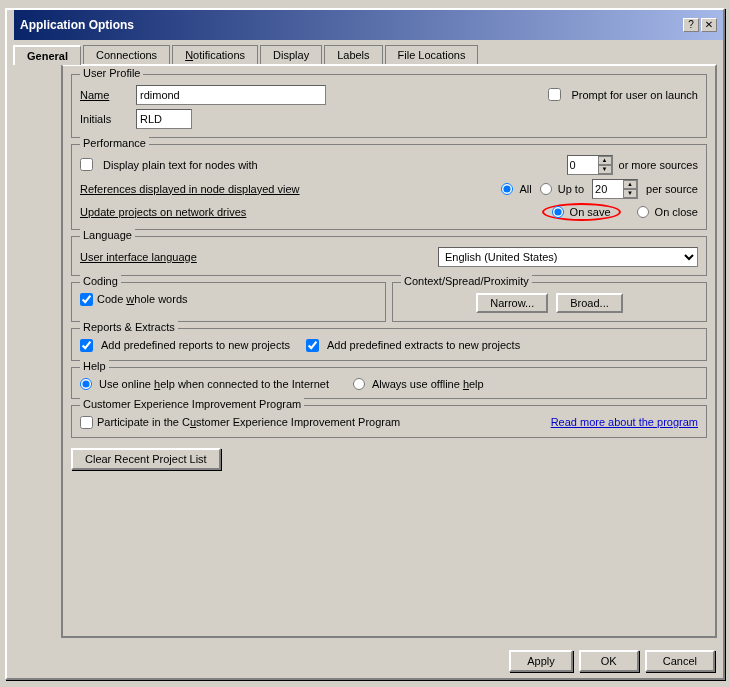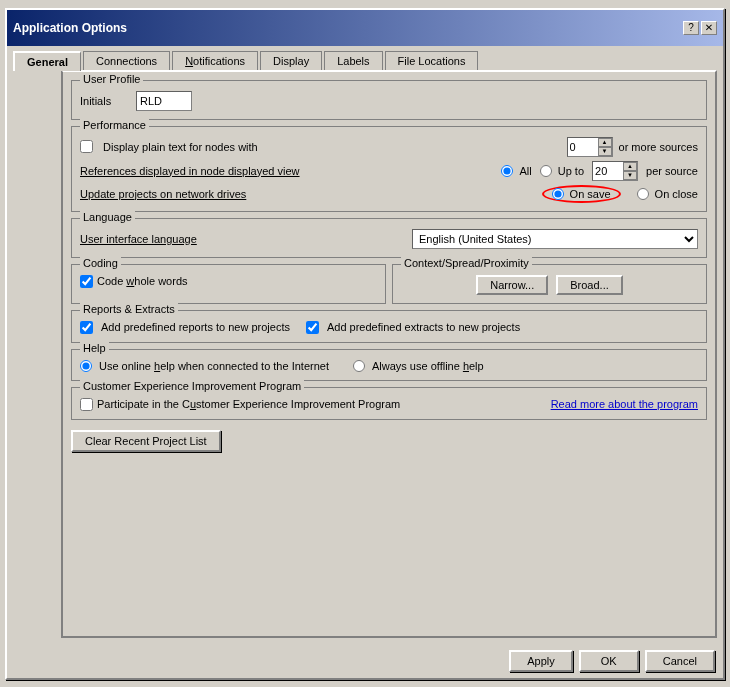--- a/index.html
+++ b/index.html
@@ -27,22 +27,23 @@
       flex-direction: column;
     }
 
     .title-bar {
       background: linear-gradient(to right, #0a246a, #a6b8e8);
       color: white;
       padding: 3px 6px;
       display: flex;
       justify-content: space-between;
       align-items: center;
-      height: 36px;
+      height: 30px;
       flex-shrink: 0;
+      margin-left: 7px;
     }
 
     .title-bar-text {
       font-size: 12px;
       font-weight: bold;
     }
 
     .title-bar-buttons {
       display: flex;
       gap: 2px;
@@ -279,20 +280,27 @@
         <div class="tab"><span>Display</span></div>
         <div class="tab"><span>Labels</span></div>
         <div class="tab"><span>File Locations</span></div>
       </div>
 
       <div class="tab-panel">
 
         <div class="group-box">
           <span class="group-label">User Profile</span>
           <div class="group-content">
+            <div style="display:flex; align-items:center; gap:6px; margin-bottom:4px;">
+              <span style="width:50px; font-size:11px; text-decoration:underline;">Name</span>
+              <input type="text" style="width: 190px;" value="rdimond">
+              <span style="flex:1;"></span>
+              <input type="checkbox" style="">
+              <span style="font-size:11px;">Prompt for user on launch</span>
+            </div>
             <div style="display:flex; align-items:center; gap:6px;">
               <span style="width:50px; font-size:11px;">Initials</span>
               <input type="text" style="width: 56px;" value="RLD">
             </div>
           </div>
         </div>
 
         <div class="group-box">
           <span class="group-label">Performance</span>
           <div class="group-content">
@@ -345,21 +353,21 @@
                 </div>
               </div>
             </div>
           </div>
         </div>
 
         <div class="group-box">
           <span class="group-label">Language</span>
           <div class="group-content" style="display:flex; align-items:center; gap:8px;">
             <span style="font-size:11px; text-decoration:underline;">User interface language</span>
-            <select style="width:286px; margin-left:auto;">
+            <select style="width:260px; margin-left:auto;">
               <option>English (United States)</option>
               <option>English (UK)</option>
               <option>German</option>
               <option>French</option>
             </select>
           </div>
         </div>
 
         <div style="display:flex; gap:6px;">
           <div class="group-box" style="flex:1;">

